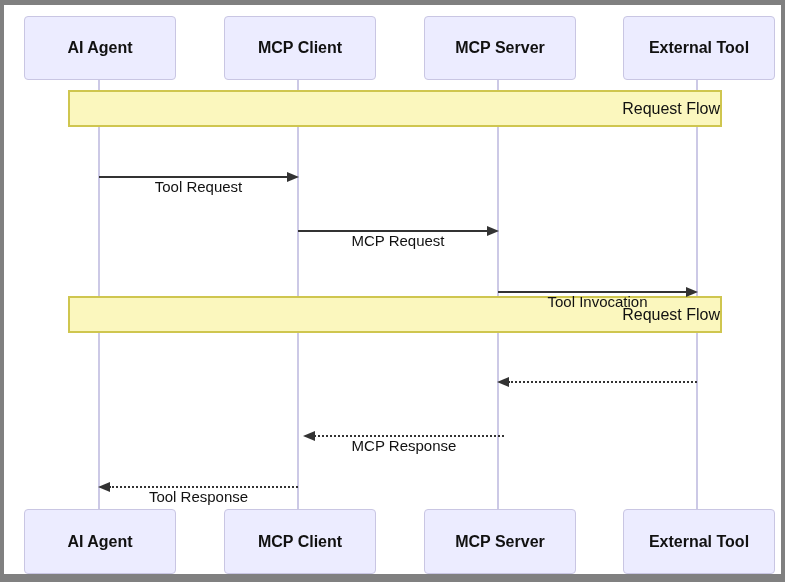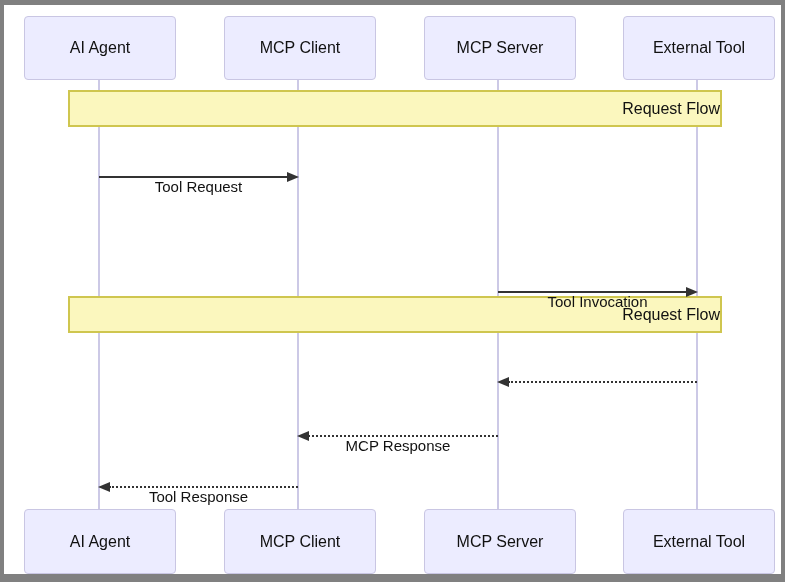--- a/index.html
+++ b/index.html
@@ -27,20 +27,21 @@
   }
   .actor{
     position:absolute;
     width:150px;height:62px;
     background:var(--actor-fill);
     border:1px solid var(--actor-border);
     border-radius:4px;
     display:flex;align-items:center;justify-content:center;
     font-size:16px;color:var(--text);
     z-index:3;
+    font-weight:bold;
   }
   .lifeline{
     position:absolute;
     top:72px;height:432px;width:2px;
     background:var(--lifeline);
     z-index:1;
   }
   .section-band{
     position:absolute;
     left:64px;width:650px;height:33px;
@@ -103,33 +104,38 @@
   <div class="section-band" style="top:291px">
     <span>Request Flow</span>
   </div>
 
   <div class="msg" style="left:95px;top:145px;width:199px">
     <div class="msg-label">Tool Request</div>
     <div class="msg-line solid to-right"></div>
     <div class="arrowhead right"></div>
   </div>
 
+  <div class="msg" style="left:294px;top:199px;width:200px">
+    <div class="msg-label">MCP Request</div>
+    <div class="msg-line solid to-right"></div>
+    <div class="arrowhead right"></div>
+  </div>
 
   <div class="msg" style="left:494px;top:260px;width:199px">
     <div class="msg-label">Tool Invocation</div>
     <div class="msg-line solid to-right"></div>
     <div class="arrowhead right"></div>
   </div>
 
   <div class="msg" style="left:494px;top:350px;width:199px">
     <div class="msg-line dotted to-left"></div>
     <div class="arrowhead left"></div>
   </div>
 
-  <div class="msg" style="left:294px;top:404px;width:200px">
+  <div class="msg" style="left:300px;top:404px;width:200px">
     <div class="msg-label">MCP Response</div>
     <div class="msg-line dotted to-left"></div>
     <div class="arrowhead left"></div>
   </div>
 
   <div class="msg" style="left:95px;top:455px;width:199px">
     <div class="msg-label">Tool Response</div>
     <div class="msg-line dotted to-left"></div>
     <div class="arrowhead left"></div>
   </div>

